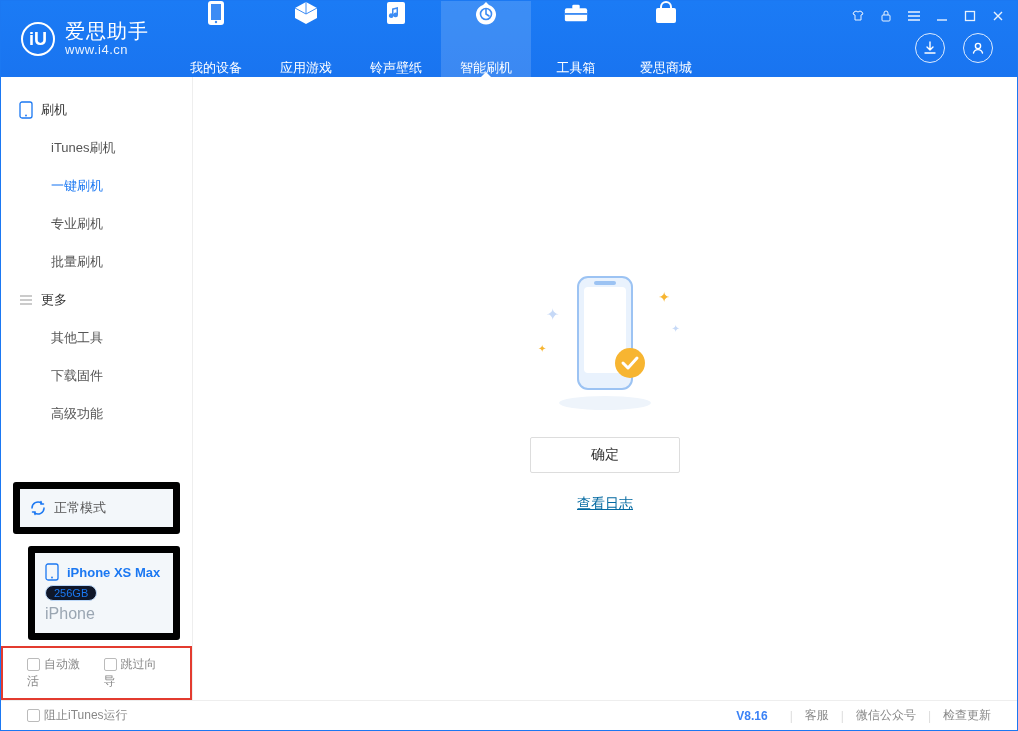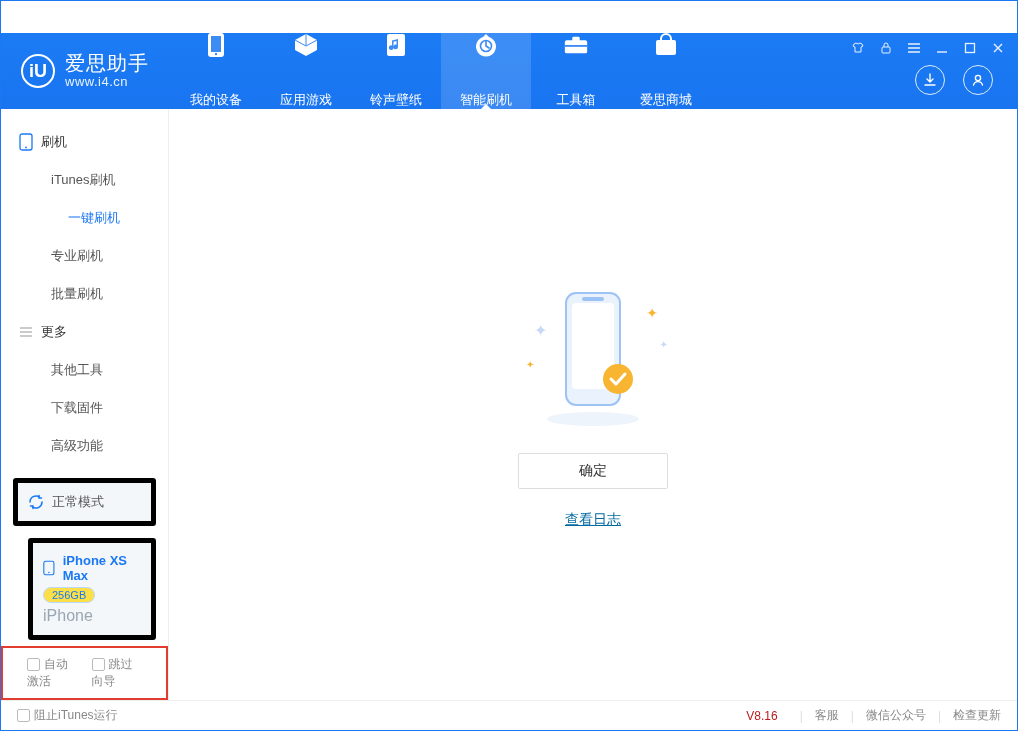--- a/index.html
+++ b/index.html
@@ -1,62 +1,62 @@
 <!DOCTYPE html>
 <html><head>
 <meta charset="utf-8">
 <style>
   * { margin: 0; padding: 0; box-sizing: border-box; font-family: "Microsoft YaHei", Arial, sans-serif; }
   body { background: #fff; }
   .app-window { width: 1018px; height: 731px; border: 1px solid #1b78f2; display: flex; flex-direction: column; margin: 0; }
   
-  .header { height: 76px; background: linear-gradient(#1b7bf5, #1974f0); display: flex; align-items: stretch; color: #fff; position: relative; margin-top: 32px; }
+  .header { height: 76px; background: linear-gradient(#1b7bf5, #1974f0); display: flex; align-items: stretch; color: #fff; position: relative; }
   .brand { display: flex; align-items: center; padding: 0 22px 0 20px; gap: 10px; }
   .brand-logo { width: 34px; height: 34px; border: 2px solid #fff; border-radius: 50%; display: flex; align-items: center; justify-content: center; font-weight: bold; font-size: 18px; }
   .brand-text { line-height: 1.15; }
   .brand-title { font-size: 20px; font-weight: 500; letter-spacing: 1px; }
   .brand-sub   { font-size: 13px; opacity: .9; letter-spacing: .5px; }
   .nav { display: flex; }
   .nav-item { width: 90px; display: flex; flex-direction: column; align-items: center; justify-content: space-between; gap: 6px; font-size: 13px; cursor: pointer; position: relative; }
   .nav-item.active { background: rgba(255,255,255,.15); }
   .nav-item.active::after { content:""; position:absolute; bottom:-1px; left:50%; margin-left:-6px; border:6px solid transparent; border-bottom-color:#fff; }
   .nav-icon { width: 26px; height: 24px; display:flex; align-items:center; justify-content:center; }
   .titlebar-icons { position:absolute; right:10px; top:6px; display:flex; gap:10px; }
   .tb-btn { width:18px; height:18px; display:flex; align-items:center; justify-content:center; cursor:pointer; opacity:.9; }
   .header-right { margin-left:auto; display:flex; align-items:flex-end; padding:0 24px 14px 0; gap:18px; }
   .circ-btn { width:30px; height:30px; border:1.5px solid rgba(255,255,255,.85); border-radius:50%; display:flex; align-items:center; justify-content:center; cursor:pointer; }
   
   .body { flex:1; display:flex; min-height:0; }
   
-  .sidebar { width:168px; border-right:1px solid #eee; display:flex; flex-direction:column; font-size:13px; color:#555; }
+  .sidebar { width:192px; border-right:1px solid #eee; display:flex; flex-direction:column; font-size:13px; color:#555; }
   .side-scroll { flex:1; overflow:auto; padding-top:14px; }
   .side-group-hd { display:flex; align-items:center; gap:8px; padding:10px 18px; color:#333; font-weight:500; }
   .side-item { padding:10px 18px 10px 50px; cursor:pointer; color:#555; }
-  .side-item.active { color:#1b78f2;margin-left:17px; }
-  .side-block { background:#f3f7fa; border:5px solid #000000; border-radius:3px; margin:6px 12px; padding:10px 10px; display:flex; align-items:center; gap:8px; }
+  .side-item.active { color:#1b78f2; }
+  .side-block { background:#f3f7fa; border:7px solid #000000; border-radius:3px; margin:6px 12px; padding:10px 10px; display:flex; align-items:center; gap:8px; }
   .side-block.device { flex-direction:column; align-items:flex-start; gap:4px;margin-left:27px; }
   .mode-icon { width:16px; height:16px; }
-  .badge { display:inline-block; border:1px solid #bcd8f8; background:#fde047; color:#1b78f2; border-radius:10px; padding:1px 8px; font-size:11px; }
+  .badge { display:inline-block; border:1px solid #bcd8f8; background:#0f172a; color:#1b78f2; border-radius:10px; padding:1px 8px; font-size:11px; }
   .device-name { color:#1b78f2; font-weight:600; font-size:13px; }
   .device-sub { color:#9aa6b2; font-size:16px; }
   .side-cbrow { border:2px solid #e33b2f; padding:8px 24px; display:flex; align-items:center; gap:14px; font-size:12px; color:#888; }
   .cb { width:13px; height:13px; border:1px solid #bbb; display:inline-block; border-radius:2px; vertical-align:middle; margin-right:4px; }
   
   .main { flex:1; display:flex; flex-direction:column; align-items:center; justify-content:center; gap:22px; }
   .phone-illus { position:relative; width:170px; height:150px; }
   .sparkle { position:absolute; color:#c6d9f7; }
   .success-text { font-size:17px; color:#333; font-weight:500; }
   .ok-btn { border:1px solid #ddd; background:#fff; padding:8px 60px; font-size:14px; color:#333; border-radius:2px; cursor:pointer; }
   .log-link { font-size:14px; color:#0369a1; text-decoration:underline; cursor:pointer; }
   
-  .footer { height:30px; border-top:1px solid #eee; display:flex; align-items:center; font-size:12px; color:#888; padding:0 16px; }
+  .footer { height:30px; border-top:1px solid #eee; display:flex; align-items:center; font-size:12px; color:#888; padding:0 26px; }
   .footer .spacer { flex:1; }
   .footer a { color:#888; text-decoration:none; cursor:pointer; }
   .vsep { color:#ddd; margin:0 12px; }
-  .version { color:#b91c1c; font-weight:400; margin-right:10px; }
+  .version { color:#3b82f6; font-weight:700; margin-right:10px; }
 </style>
 </head>
 <body>
 
 <div class="app-window">
 
   <div class="header">
     <div class="brand">
       <div class="brand-logo">iU</div>
       <div class="brand-text">

